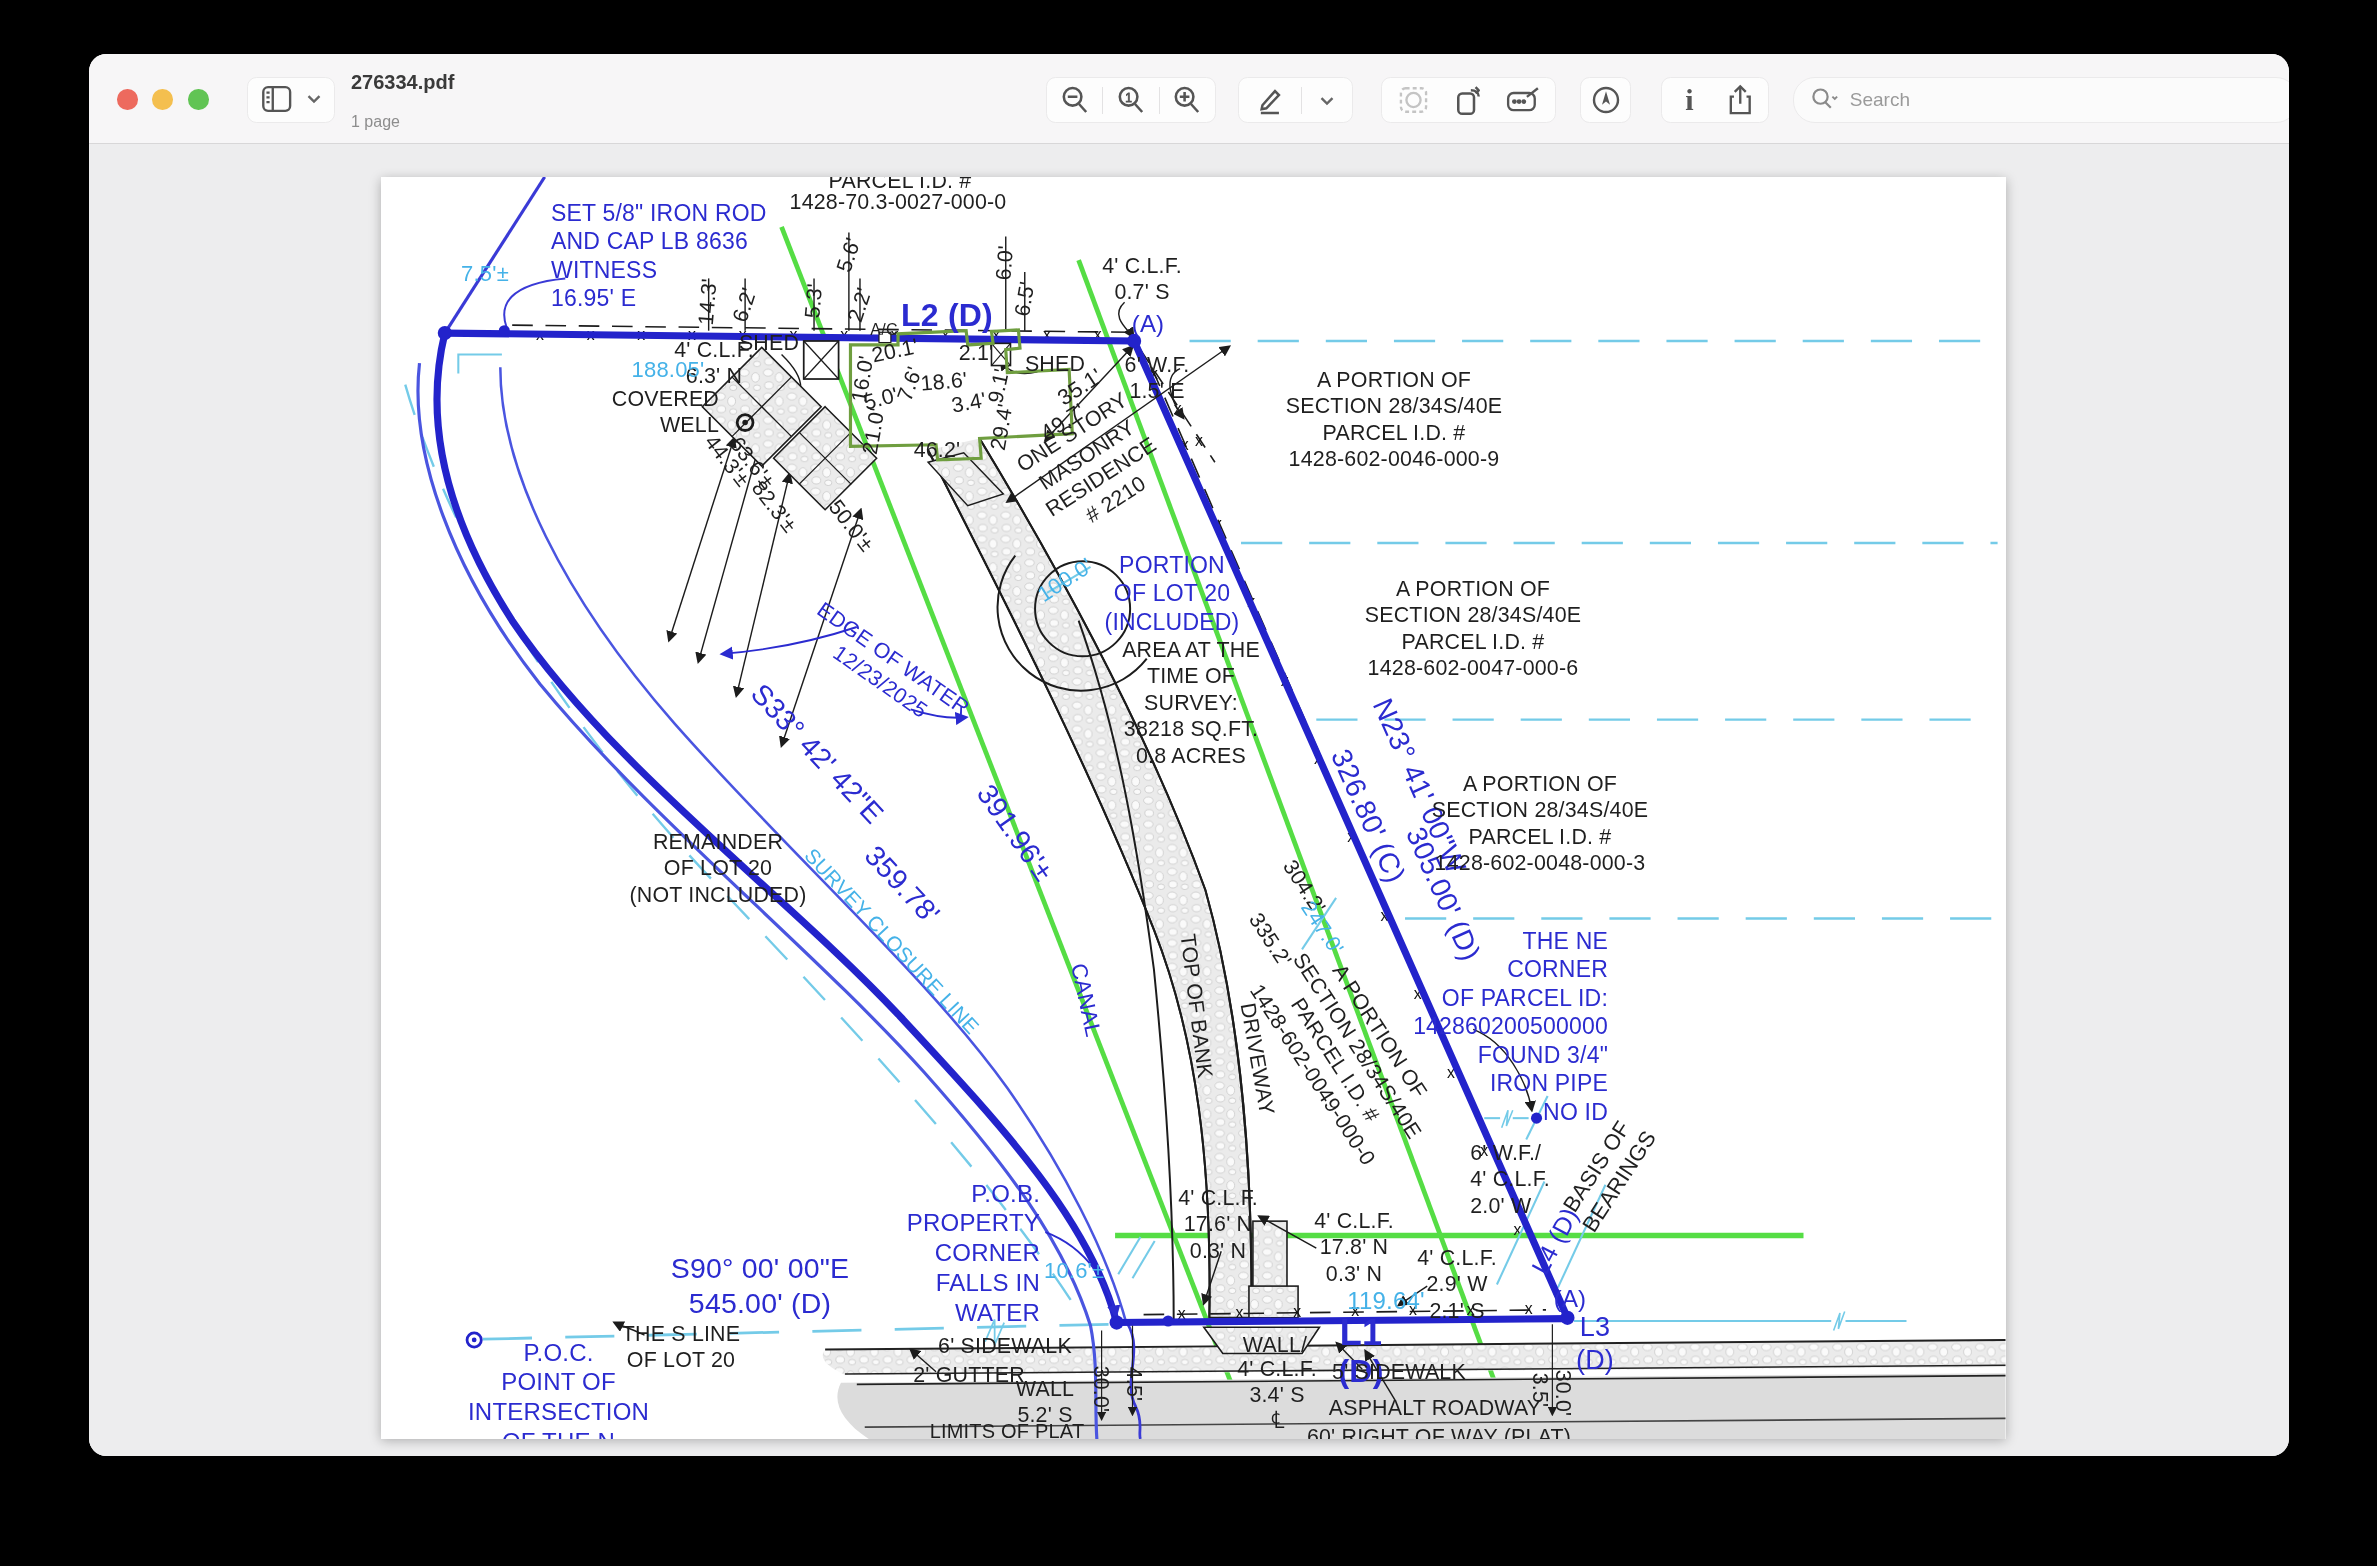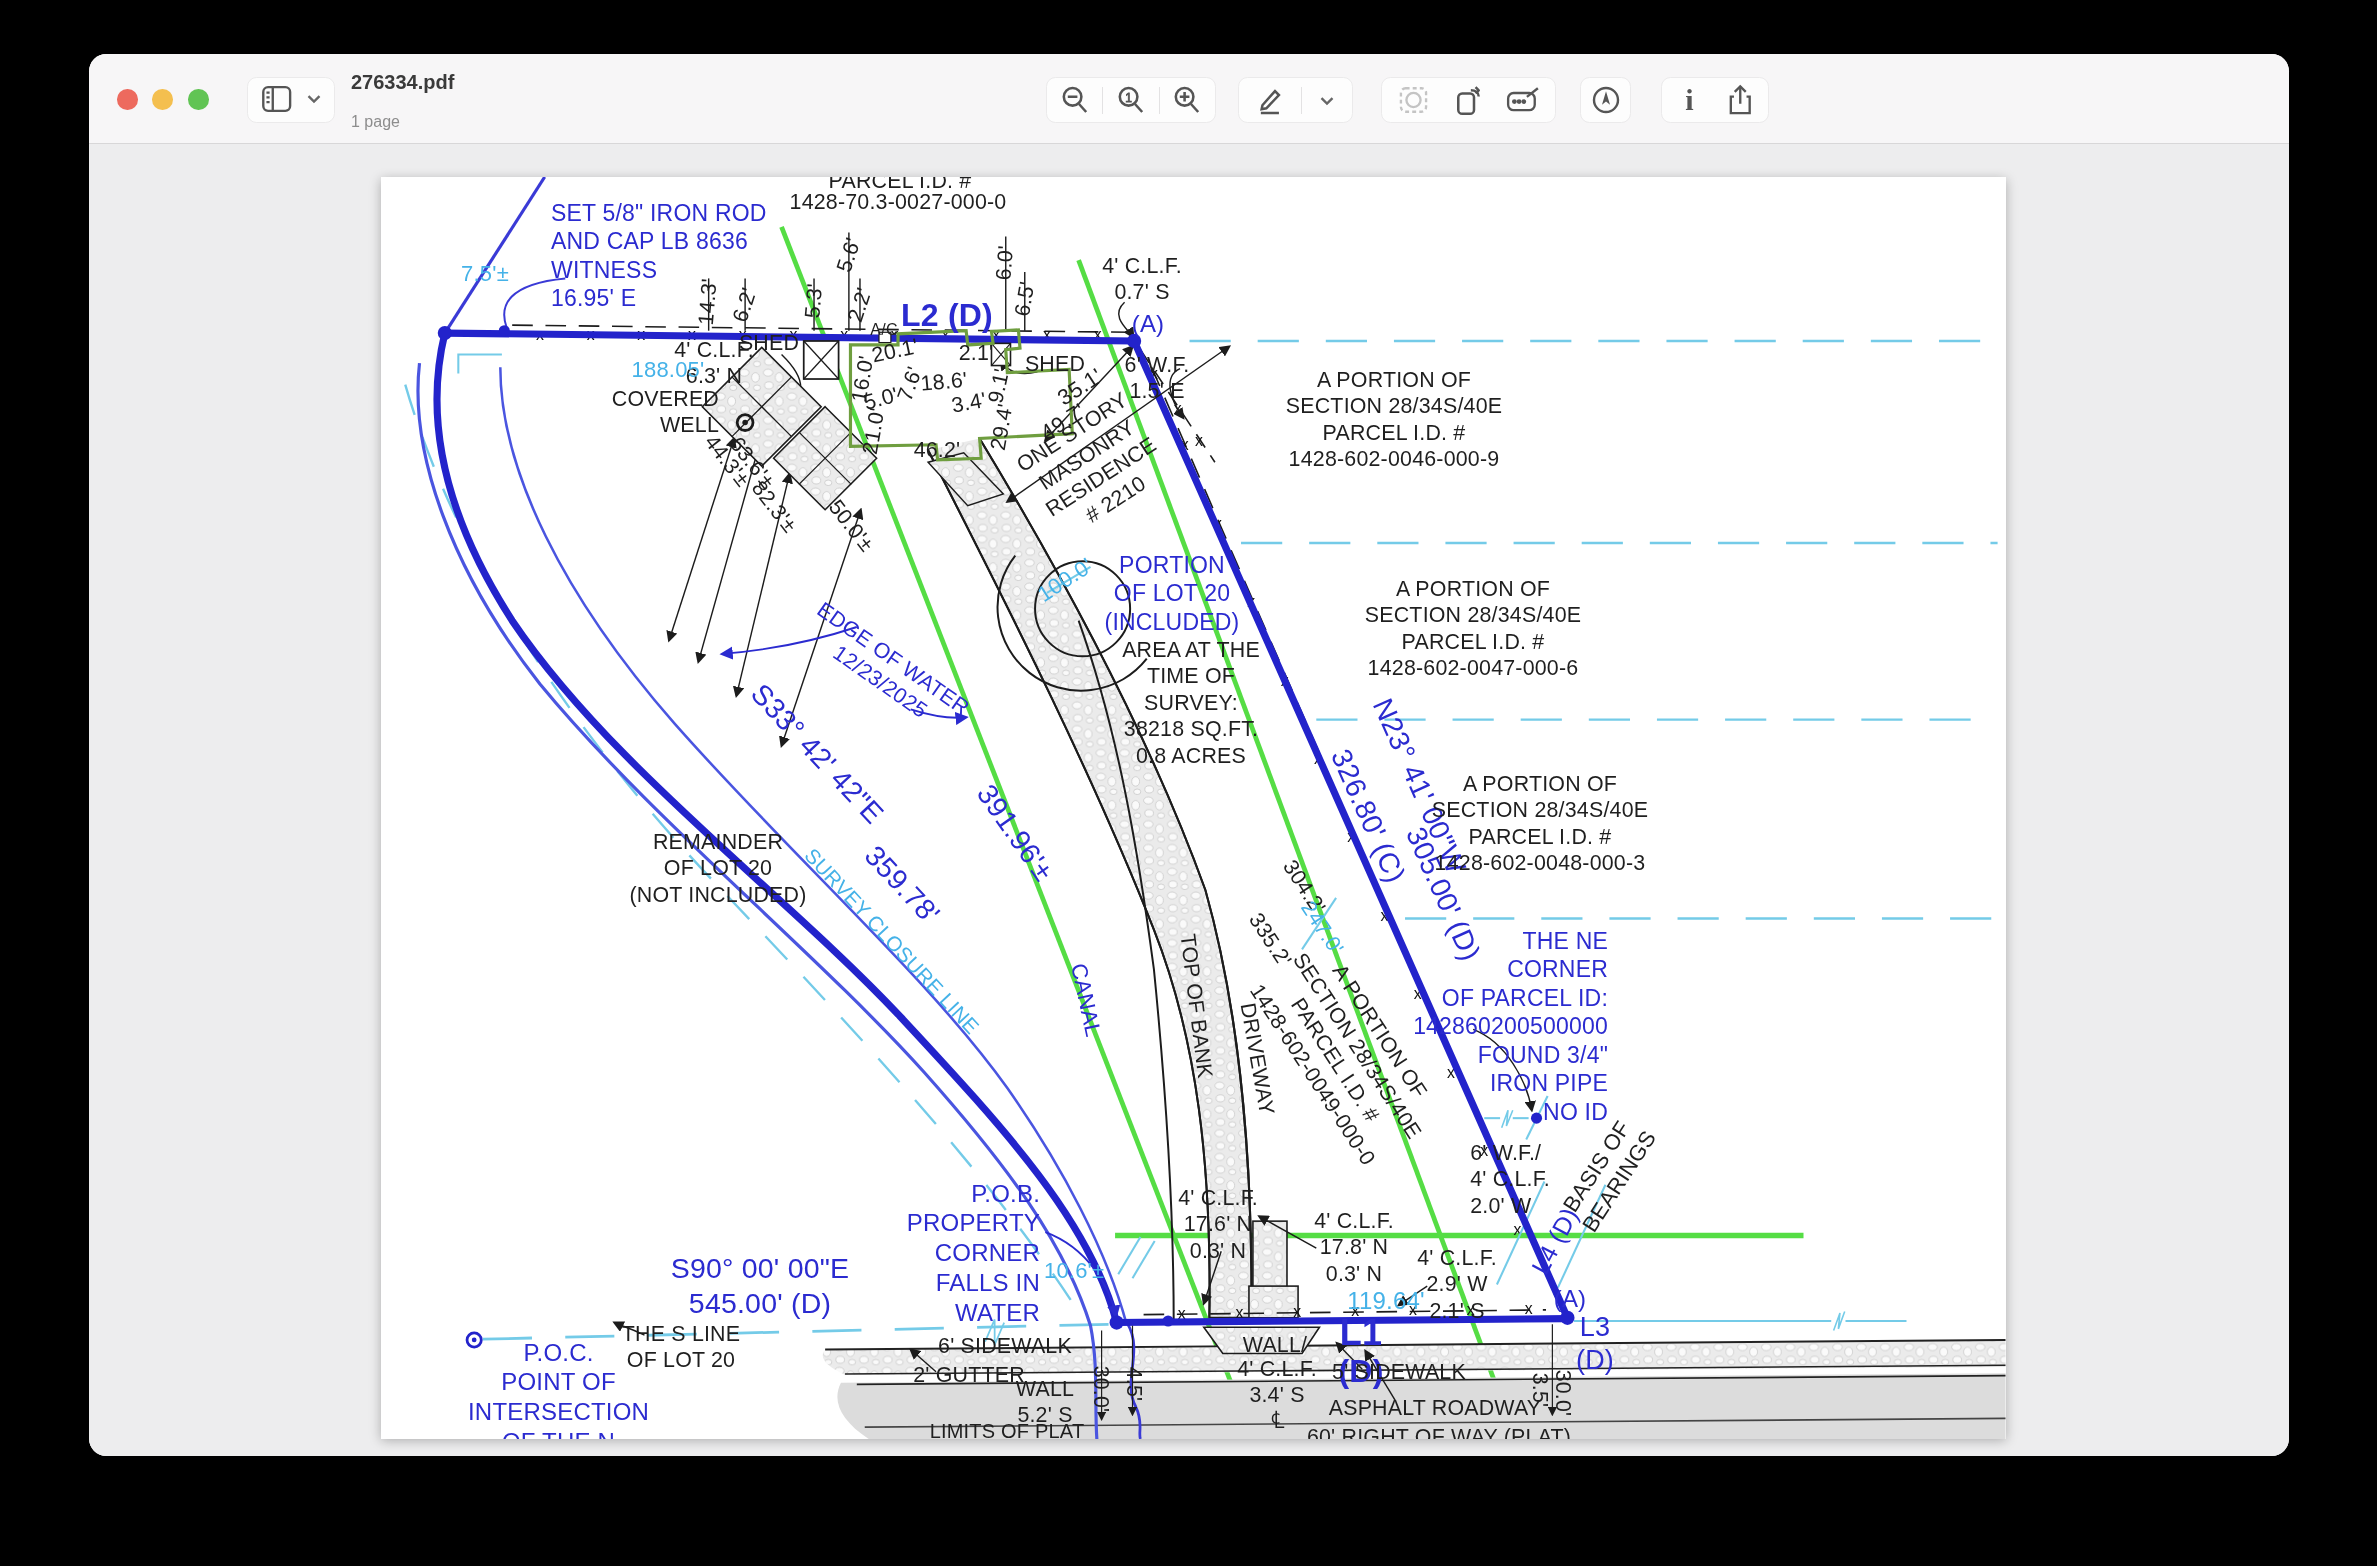--- a/index.html
+++ b/index.html
@@ -145,20 +145,30 @@
       </div>
       <div class="tbtn">
         <svg width="28.5" height="33" viewBox="0 0 36 42" fill="none" stroke="#555" stroke-width="3">
           <path d="M10 16 H6 V37 H30 V16 H26"></path>
             <line x1="18" y1="3" x2="18" y2="25"></line>
             <polyline points="11,10 18,3 25,10"></polyline>
         </svg>
       </div>
     </div>
 
+    <div class="search">
+      <span style="margin:0 8px 0 11px;">
+        <svg width="28.5" height="24" viewBox="0 0 36 30" fill="none" stroke="#8a8a8a" stroke-width="2.8">
+          <circle cx="12" cy="12" r="9"></circle>
+            <line x1="18" y1="19" x2="25" y2="26"></line>
+          <polyline points="27,12 30,15 33,12" stroke-width="2.4"></polyline>
+        </svg>
+      </span>
+      <input placeholder="Search" style="">
+    </div>
   </div>
 
   <div class="content">
     <div class="page">
 
       <svg width="1625" height="1262" viewBox="0 0 2050 1593">
         <defs>
           <pattern id="pebble" width="30" height="30" patternUnits="userSpaceOnUse">
             <rect width="30" height="30" fill="#ebebeb"></rect>
             <ellipse cx="8" cy="7" rx="6" ry="4.5" fill="#fafafa" stroke="#c8c8c8" stroke-width="1"></ellipse>

